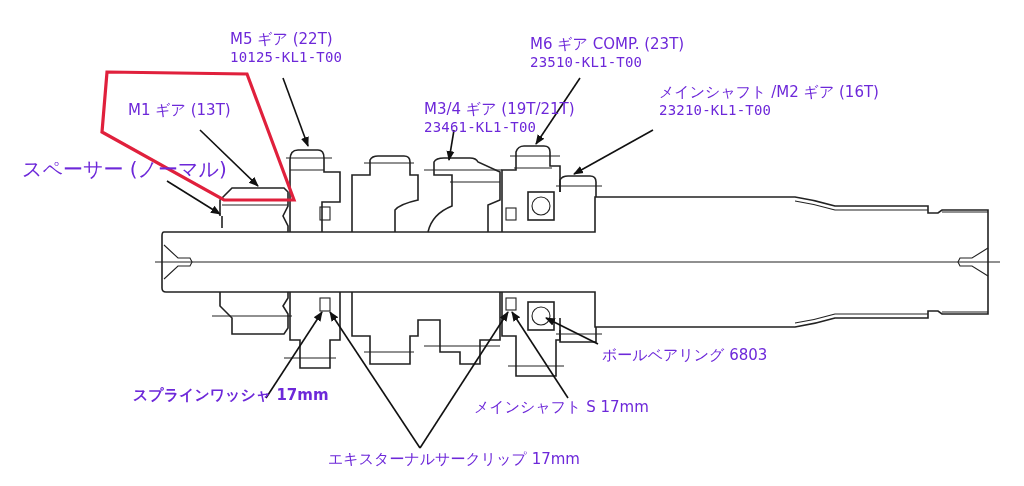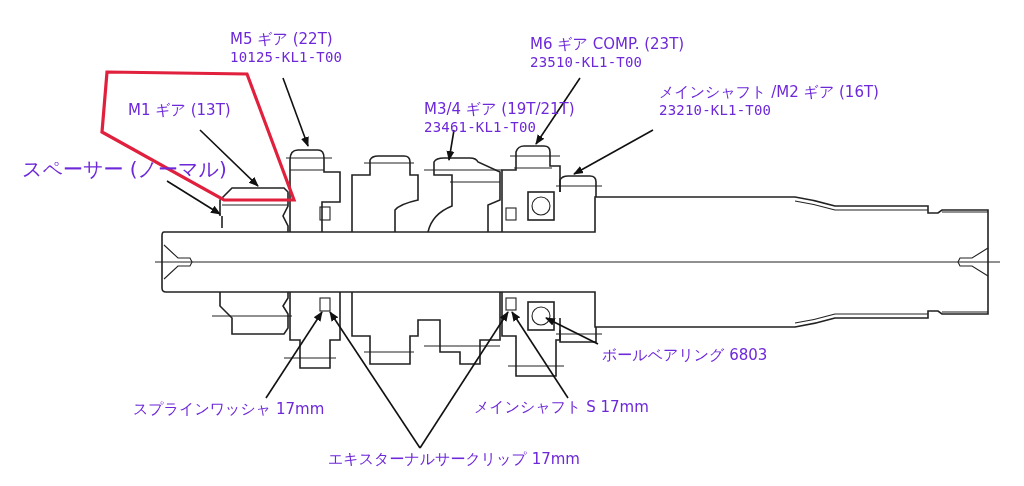--- a/index.html
+++ b/index.html
@@ -127,21 +127,21 @@
 </div>
 
 <div class="lbl" style="left:22px; top:160px; font-size:20px;">
   <span class="name">スペーサー (ノーマル)</span>
 </div>
 
 <div class="lbl" style="left:602px; top:346px;">
   <span class="name">ボールベアリング 6803</span>
 </div>
 
-<div class="lbl" style="left:133px; top:400px;">
+<div class="lbl" style="left:133px; top:386px;font-weight:bold;">
   <span class="name">スプラインワッシャ 17mm</span>
 </div>
 
 <div class="lbl" style="left:474px; top:398px;">
   <span class="name">メインシャフト S 17mm</span>
 </div>
 
 <div class="lbl" style="left:328px; top:450px;">
   <span class="name">エキスターナルサークリップ 17mm</span>
 </div>

